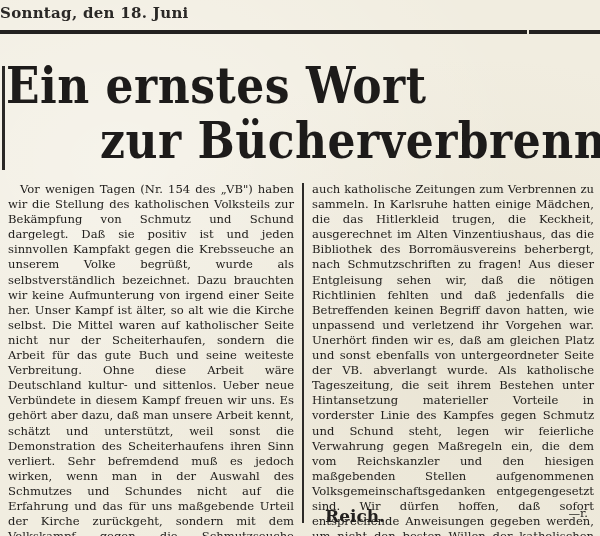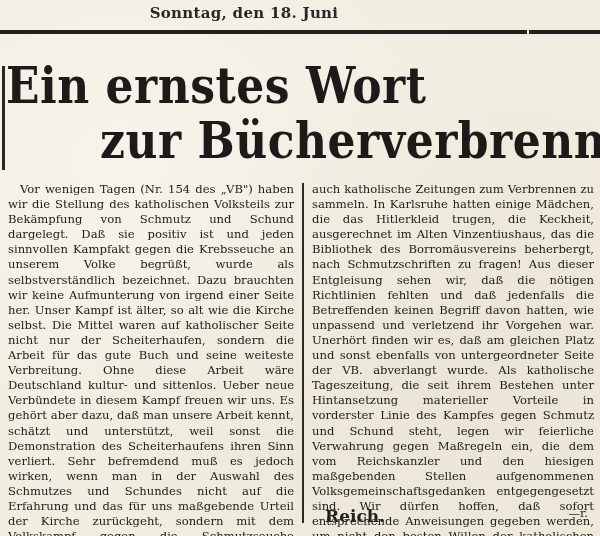--- a/index.html
+++ b/index.html
@@ -12,21 +12,21 @@
     }
     .paper {
       position: absolute; inset: 0;
       background:
         radial-gradient(ellipse at 20% 30%, rgba(255,255,255,0.35), transparent 60%),
         radial-gradient(ellipse at 80% 70%, rgba(200,190,160,0.18), transparent 60%),
         #f1ede0;
     }
     .dateline {
       position: absolute; top: 4px; left: 0; width: 488px;
-      text-align: center;
+      text-align: left;
       font-family: "DejaVu Serif", serif;
       font-weight: bold; font-size: 15px; letter-spacing: 0.3px;
       color: #2a2826;
     }
     .top-rule {
       position: absolute; top: 30px; left: 0; width: 600px; height: 4px;
       background: #232120;
     }
     .top-rule-gap {
       position: absolute; top: 30px; left: 527px; width: 2px; height: 4px;

